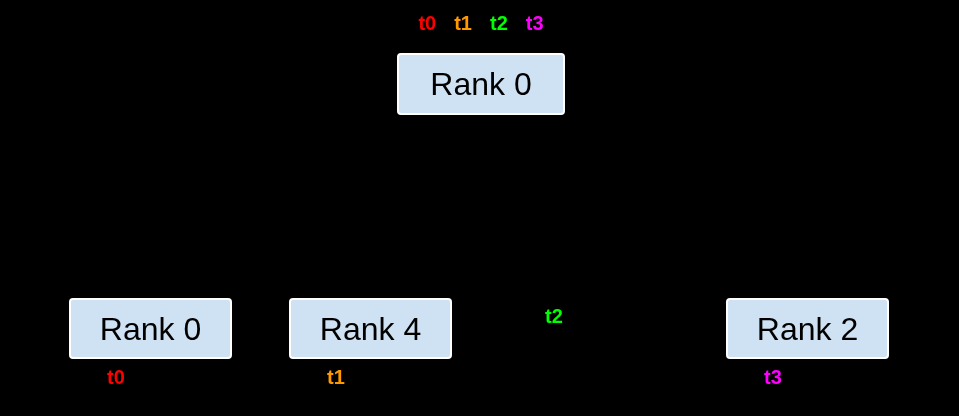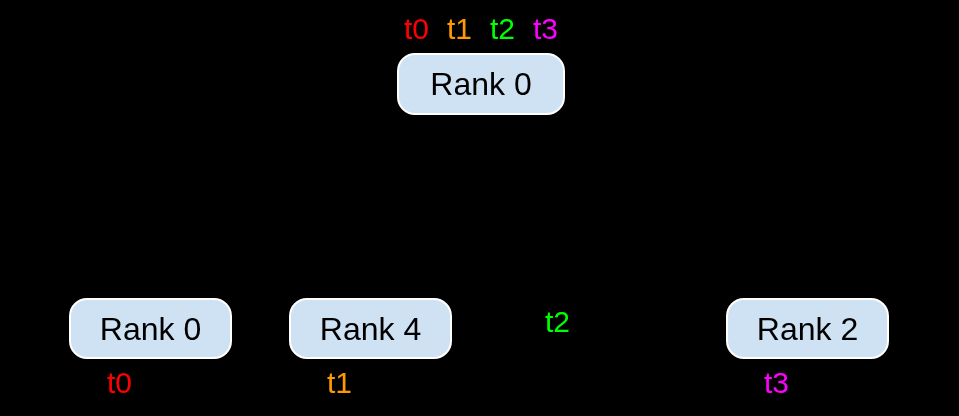--- a/index.html
+++ b/index.html
@@ -19,32 +19,32 @@
   .thread-row {
     position: absolute;
     left: 397px;
     top: 12px;
     width: 168px;
     display: flex;
     justify-content: center;
     gap: 18px;
   }
   .thread-label {
-    font-size: 30px;
-    font-weight: normal;
+    font-size: 20px;
+    font-weight: bold;
     line-height: 1.1;
     white-space: nowrap;
   }
   
   .node {
     position: absolute;
     box-sizing: border-box;
     background: #cfe2f3;
     border: 2px solid #ffffff;
-    border-radius: 18px;
+    border-radius: 4px;
     display: flex;
     align-items: center;
     justify-content: center;
     color: #000;
     font-size: 32px;
     line-height: 1;
   }
   .root-node {
     left: 397px;
     top: 53px;

